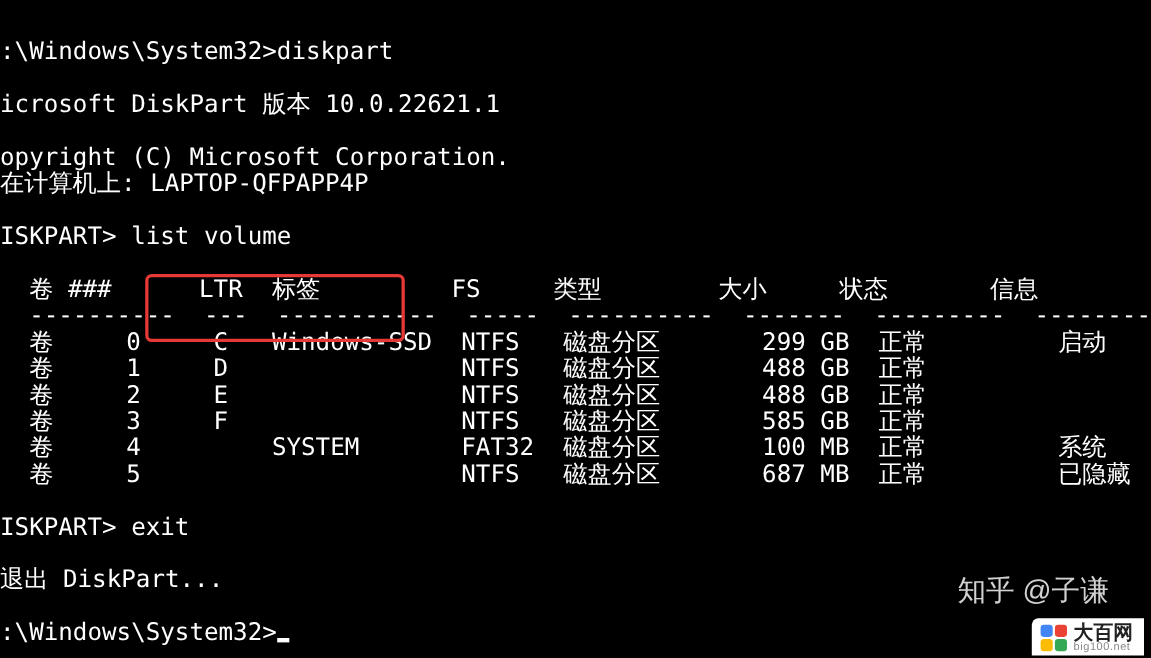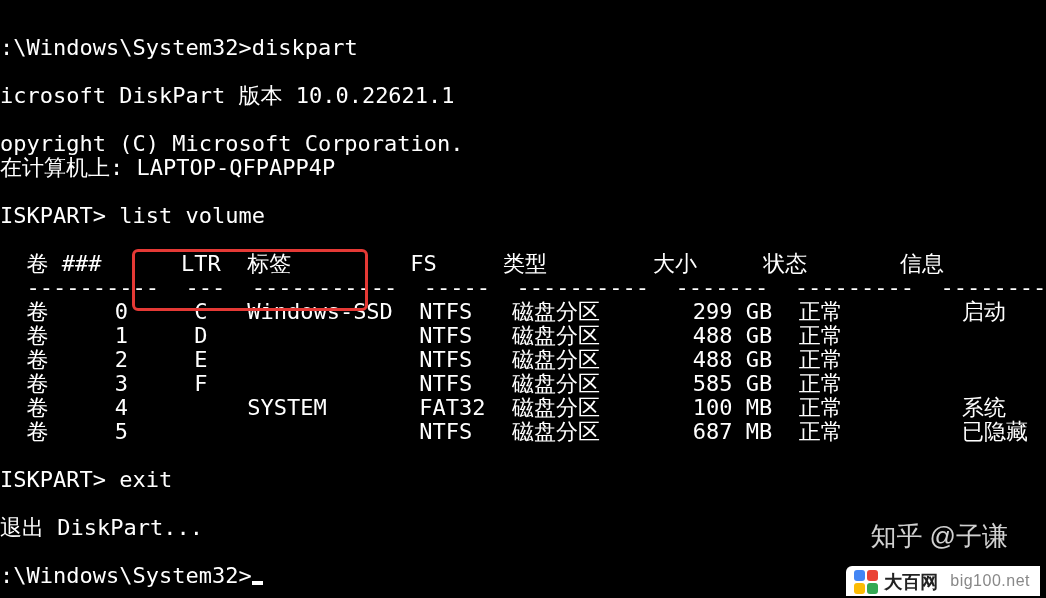--- a/index.html
+++ b/index.html
@@ -62,32 +62,32 @@
     display: grid;
     grid-template-columns: 1fr 1fr;
     grid-template-rows: 1fr 1fr;
     gap: 2px;
   }
   .big100-logo span {
     border-radius: 3px;
   }
   .big100-text {
     display: flex;
+    flex-direction: column;
     line-height: 1;
   }
   .big100-name {
     font-size: 18px;
     font-weight: 700;
     color: #222;
   }
   .big100-url {
-    font-size: 16px;
+    font-size: 10px;
     color: #888;
     letter-spacing: 0.5px;
-    margin-left: 12px;
   }
 </style>
 </head>
 <body>
 
 <div class="terminal">
 <span class="line"><span>:\Windows\System32&gt;</span><span>diskpart</span></span>
 
 <span class="line">icrosoft DiskPart 版本 10.0.22621.1</span>
 

